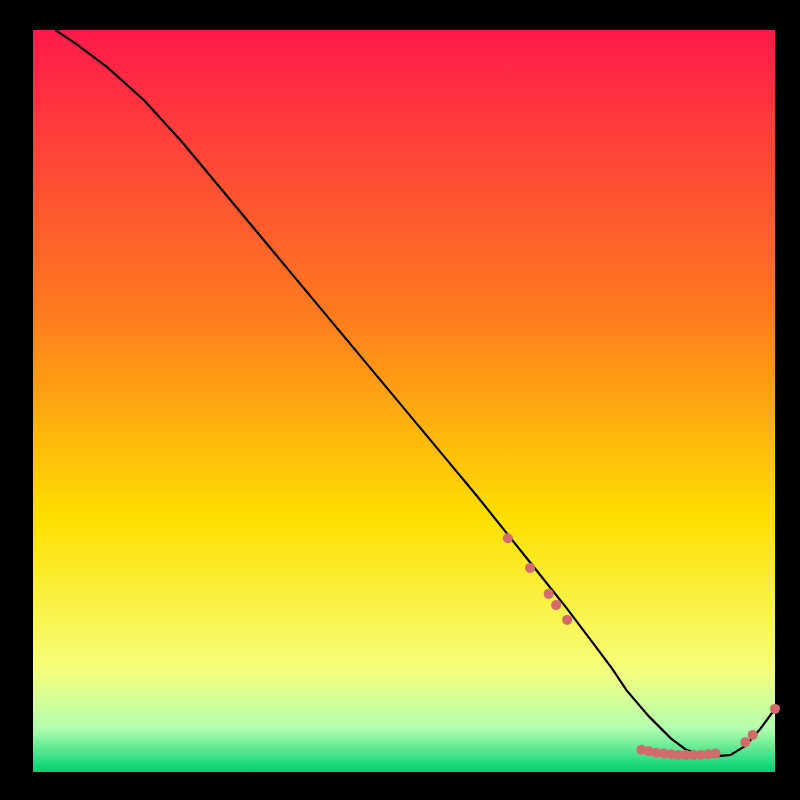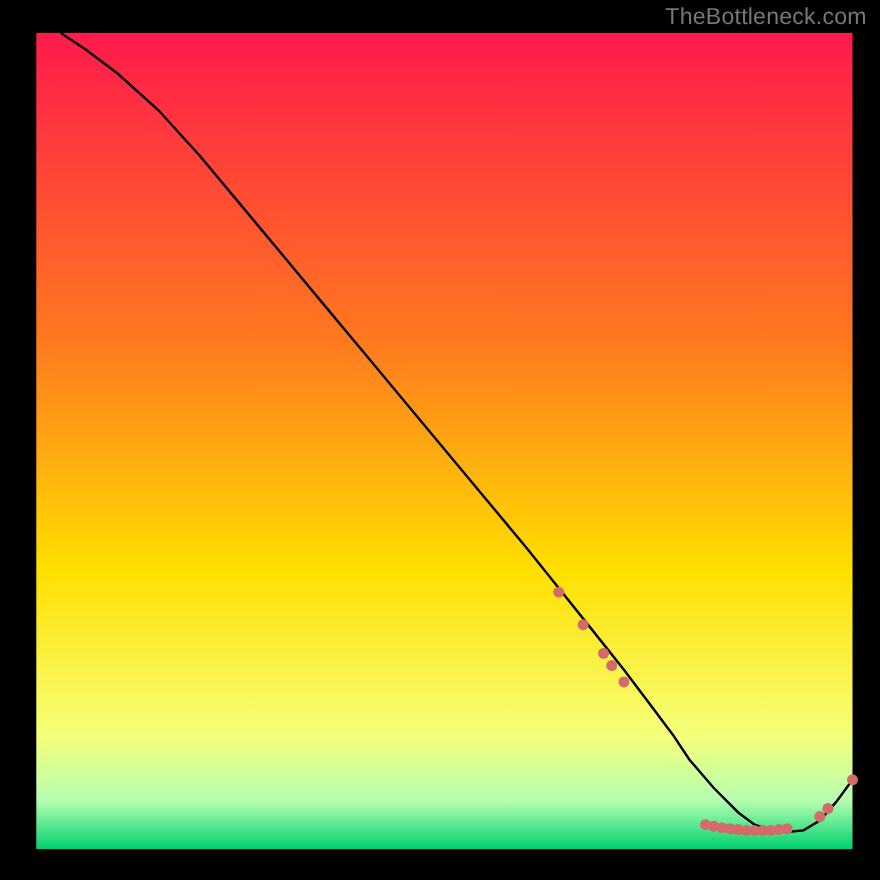--- a/index.html
+++ b/index.html
@@ -70,14 +70,13 @@
           <circle cx="700.8" cy="754.9" r="5" fill="#d46a6a"></circle>
           <circle cx="708.2" cy="754.2" r="5" fill="#d46a6a"></circle>
           <circle cx="715.6" cy="753.4" r="5" fill="#d46a6a"></circle>
           <circle cx="745.3" cy="742.3" r="5" fill="#d46a6a"></circle>
           <circle cx="752.7" cy="734.9" r="5" fill="#d46a6a"></circle>
           <circle cx="775.0" cy="708.9" r="5" fill="#d46a6a"></circle>
         </g>
     </g>
   </svg>
 
-  <div class="watermark">TheBottleneck.com</div>
 </div>
 
 </body></html>

